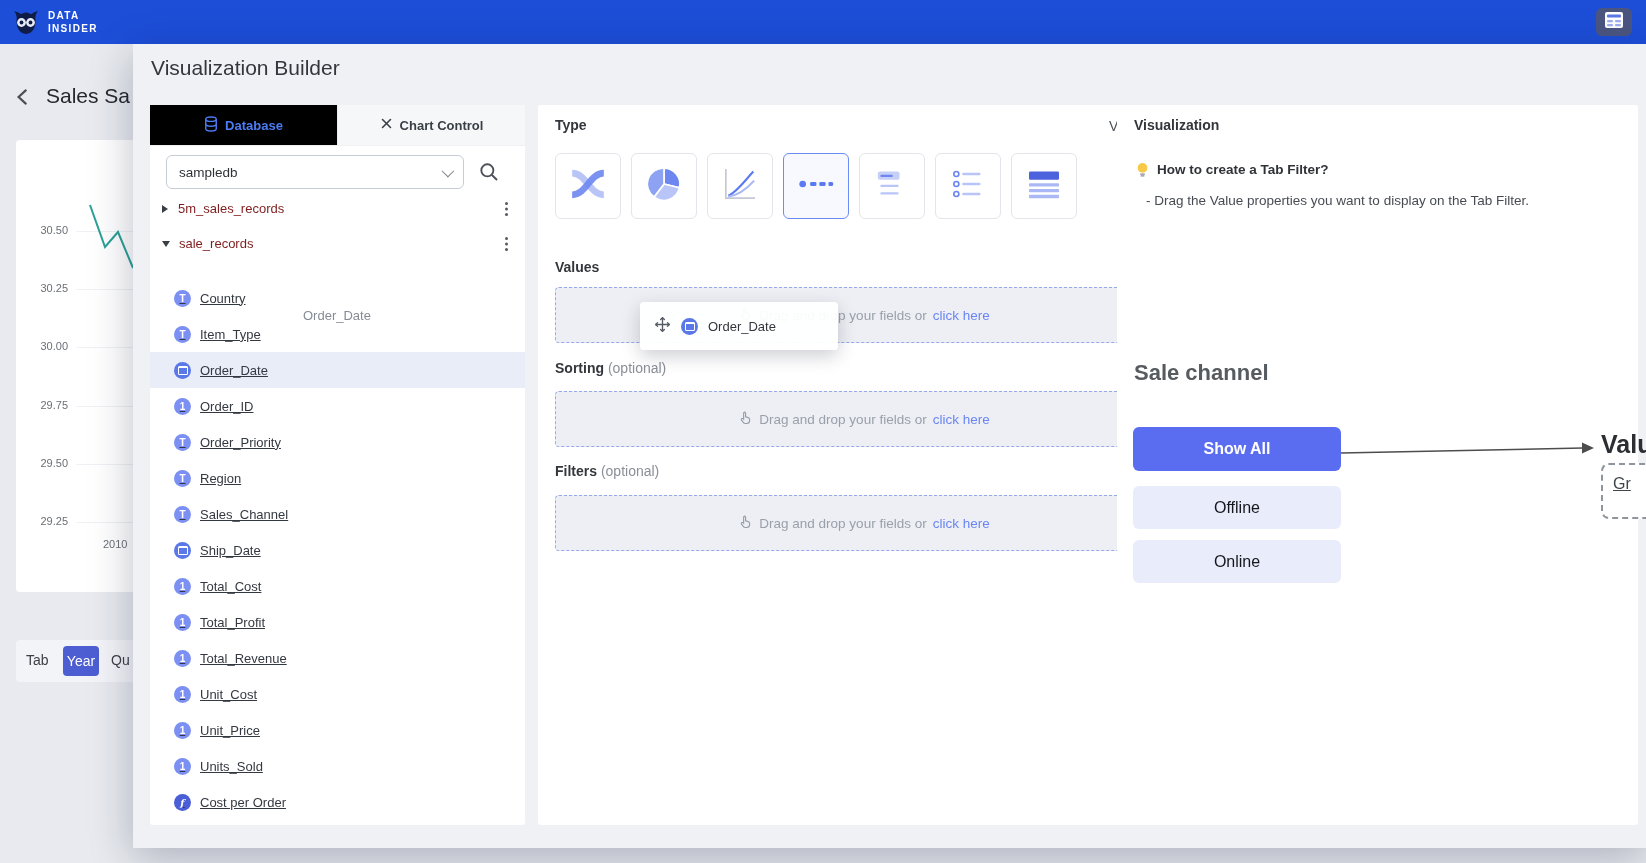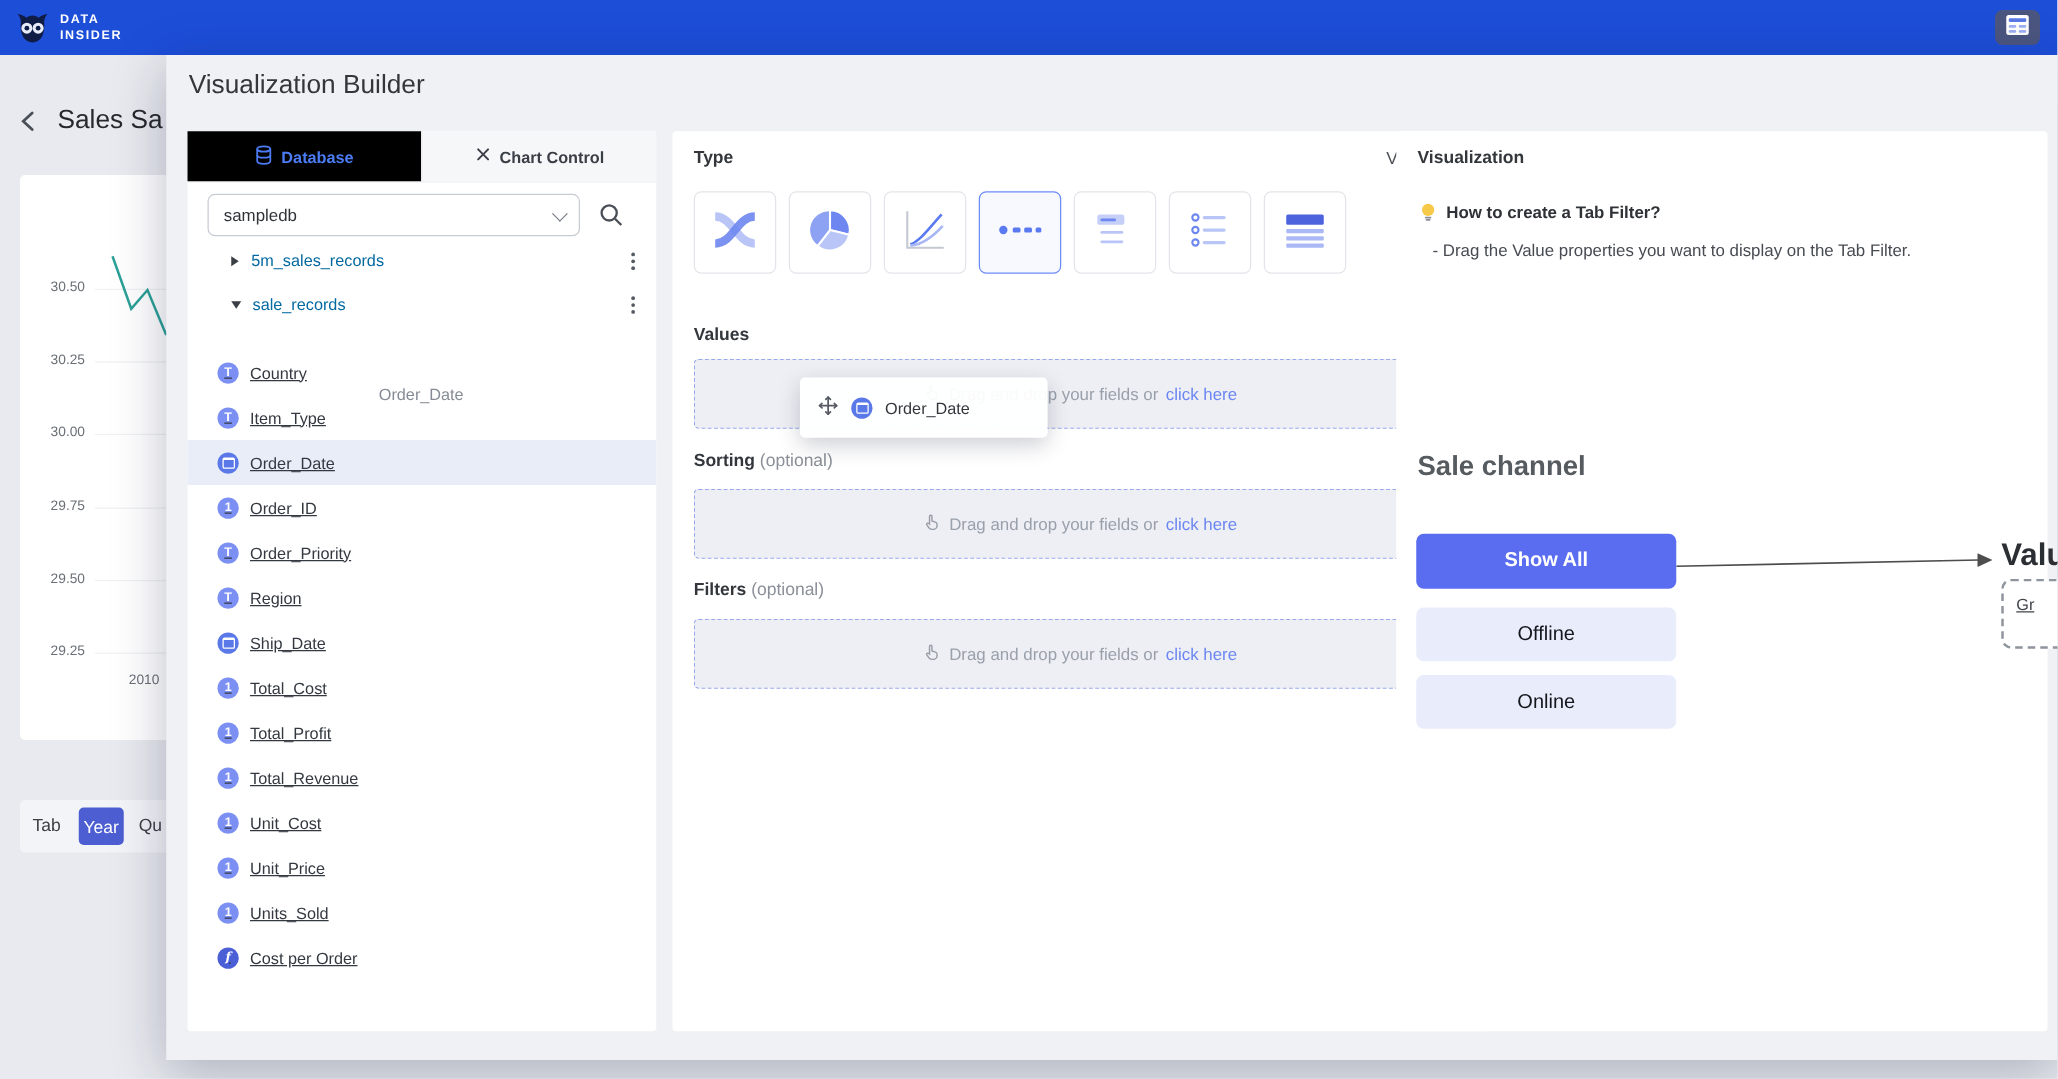--- a/index.html
+++ b/index.html
@@ -39,21 +39,21 @@
   
   .ltabs{position:absolute;left:0;top:0;right:0;height:40px;display:flex;border-bottom:1px solid #f0f0f3;}
   .ltab{flex:1;display:flex;align-items:center;justify-content:center;gap:7px;font-size:13px;font-weight:700;cursor:pointer;}
   .ltab.active{color:#4c7cf5;background:#000000;}
   .ltab.inactive{color:#3a3f46;background:#f6f7f9;border-left:1px solid #ececf0;}
   .db-select{position:absolute;left:16px;top:50px;width:298px;height:34px;border:1px solid #c7cbd4;border-radius:6px;background:#fff;display:flex;align-items:center;padding:0 12px;box-sizing:border-box;font-size:13.5px;color:#2f3338;cursor:pointer;}
   .db-select .chev{margin-left:auto;}
   .chev{width:8px;height:8px;border-right:1.7px solid #7a7f88;border-bottom:1.7px solid #7a7f88;transform:rotate(45deg) translateY(-2px);display:inline-block;}
   .search-btn{position:absolute;left:328px;top:56px;width:24px;height:24px;cursor:pointer;}
   .tree{position:absolute;left:0;top:86px;right:0;}
-  .trow{height:35px;display:flex;align-items:center;padding:0 12px;font-size:13px;color:#0369a1;font-weight:500;cursor:pointer;position:relative;margin-left:23px;}
+  .trow{height:35px;display:flex;align-items:center;padding:0 12px;font-size:13px;color:#7f1d1d;font-weight:500;cursor:pointer;position:relative;}
   .tri-right{width:0;height:0;border-left:6px solid #3a3f46;border-top:4.5px solid transparent;border-bottom:4.5px solid transparent;margin-right:10px;}
   .tri-down{width:0;height:0;border-top:6px solid #3a3f46;border-left:4.5px solid transparent;border-right:4.5px solid transparent;margin-right:9px;}
   .kebab{position:absolute;right:16px;top:10px;width:4px;height:16px;cursor:pointer;}
   .kebab::before{content:"";position:absolute;left:0;top:1px;width:3px;height:3px;border-radius:50%;background:#555a62;box-shadow:0 5.5px 0 #555a62,0 11px 0 #555a62;}
   .fields{position:absolute;left:0;top:175px;right:0;}
   .frow{height:36px;display:flex;align-items:center;padding:0 12px 0 24px;font-size:13px;color:#343941;cursor:pointer;text-decoration:underline;}
   .frow[data-selected="true"]{background:#e9edf8;}
   .flabel{margin-left:9px;}
   .ficon{display:inline-flex;align-items:center;justify-content:center;width:17px;height:17px;border-radius:50%;color:#fff;font-size:10px;font-weight:700;flex:0 0 auto;}
   .ficon[data-type="text"]{background:#7b90f2;}
@@ -82,21 +82,21 @@
   .hint-title{position:absolute;left:40px;top:57px;font-size:13.5px;font-weight:700;color:#2f3237;}
   .hint-body{position:absolute;left:29px;top:88px;font-size:13.5px;color:#474b52;}
   .preview-title{position:absolute;left:17px;top:255px;font-size:22px;font-weight:700;color:#565b60;}
   .pv-btn{position:absolute;left:16px;width:208px;border-radius:6px;display:flex;align-items:center;justify-content:center;font-size:16px;cursor:pointer;}
   .pv-btn.primary{top:322px;height:44px;background:#5a6df0;color:#fff;font-weight:700;}
   .pv-btn.b2{top:381px;height:43px;background:#e9edfb;color:#15171c;}
   .pv-btn.b3{top:435px;height:43px;background:#e9edfb;color:#15171c;}
   .arrow-svg{position:absolute;left:224px;top:334px;width:254px;height:22px;}
   .annot-label{position:absolute;left:484px;top:325px;font-size:25px;font-weight:700;color:#2b2e33;white-space:nowrap;}
   .annot-box{position:absolute;left:484px;top:358px;width:80px;height:56px;background:#fff;border:2px dashed #8f959d;border-radius:8px;box-sizing:border-box;padding:10px 0 0 10px;}
-  .annot-box span{font-size:13px;color:#3f4449;text-decoration:underline;white-space:nowrap;}
+  .annot-box span{font-size:16px;color:#3f4449;text-decoration:underline;white-space:nowrap;}
 </style>
 </head>
 <body>
 
 <div id="app">
 
   <div class="topbar">
     <div class="logo">
       <svg width="32" height="32" viewBox="0 0 32 32">
         <path d="M4 5 q3.5 4 2.5 9 q0 13 9.5 14 q9.5-1 9.5-14 q-1-5 2.5-9 q-5 1.2-7 3.2 a8.5 8.5 0 0 0-10 0 q-2-2-7.5-3.2z" fill="#0f1c45"></path>
@@ -225,20 +225,24 @@
           </div>
         <div class="frow">
             <span class="ficon" data-type="text"></span>
             <span class="flabel">Order_Priority</span>
           </div>
         <div class="frow">
             <span class="ficon" data-type="text"></span>
             <span class="flabel">Region</span>
           </div>
         <div class="frow">
+            <span class="ficon" data-type="text"></span>
+            <span class="flabel">Sales_Channel</span>
+          </div>
+        <div class="frow">
             <span class="ficon" data-type="date"></span>
             <span class="flabel">Ship_Date</span>
           </div>
         <div class="frow">
             <span class="ficon" data-type="number"></span>
             <span class="flabel">Total_Cost</span>
           </div>
         <div class="frow">
             <span class="ficon" data-type="number"></span>
             <span class="flabel">Total_Profit</span>

